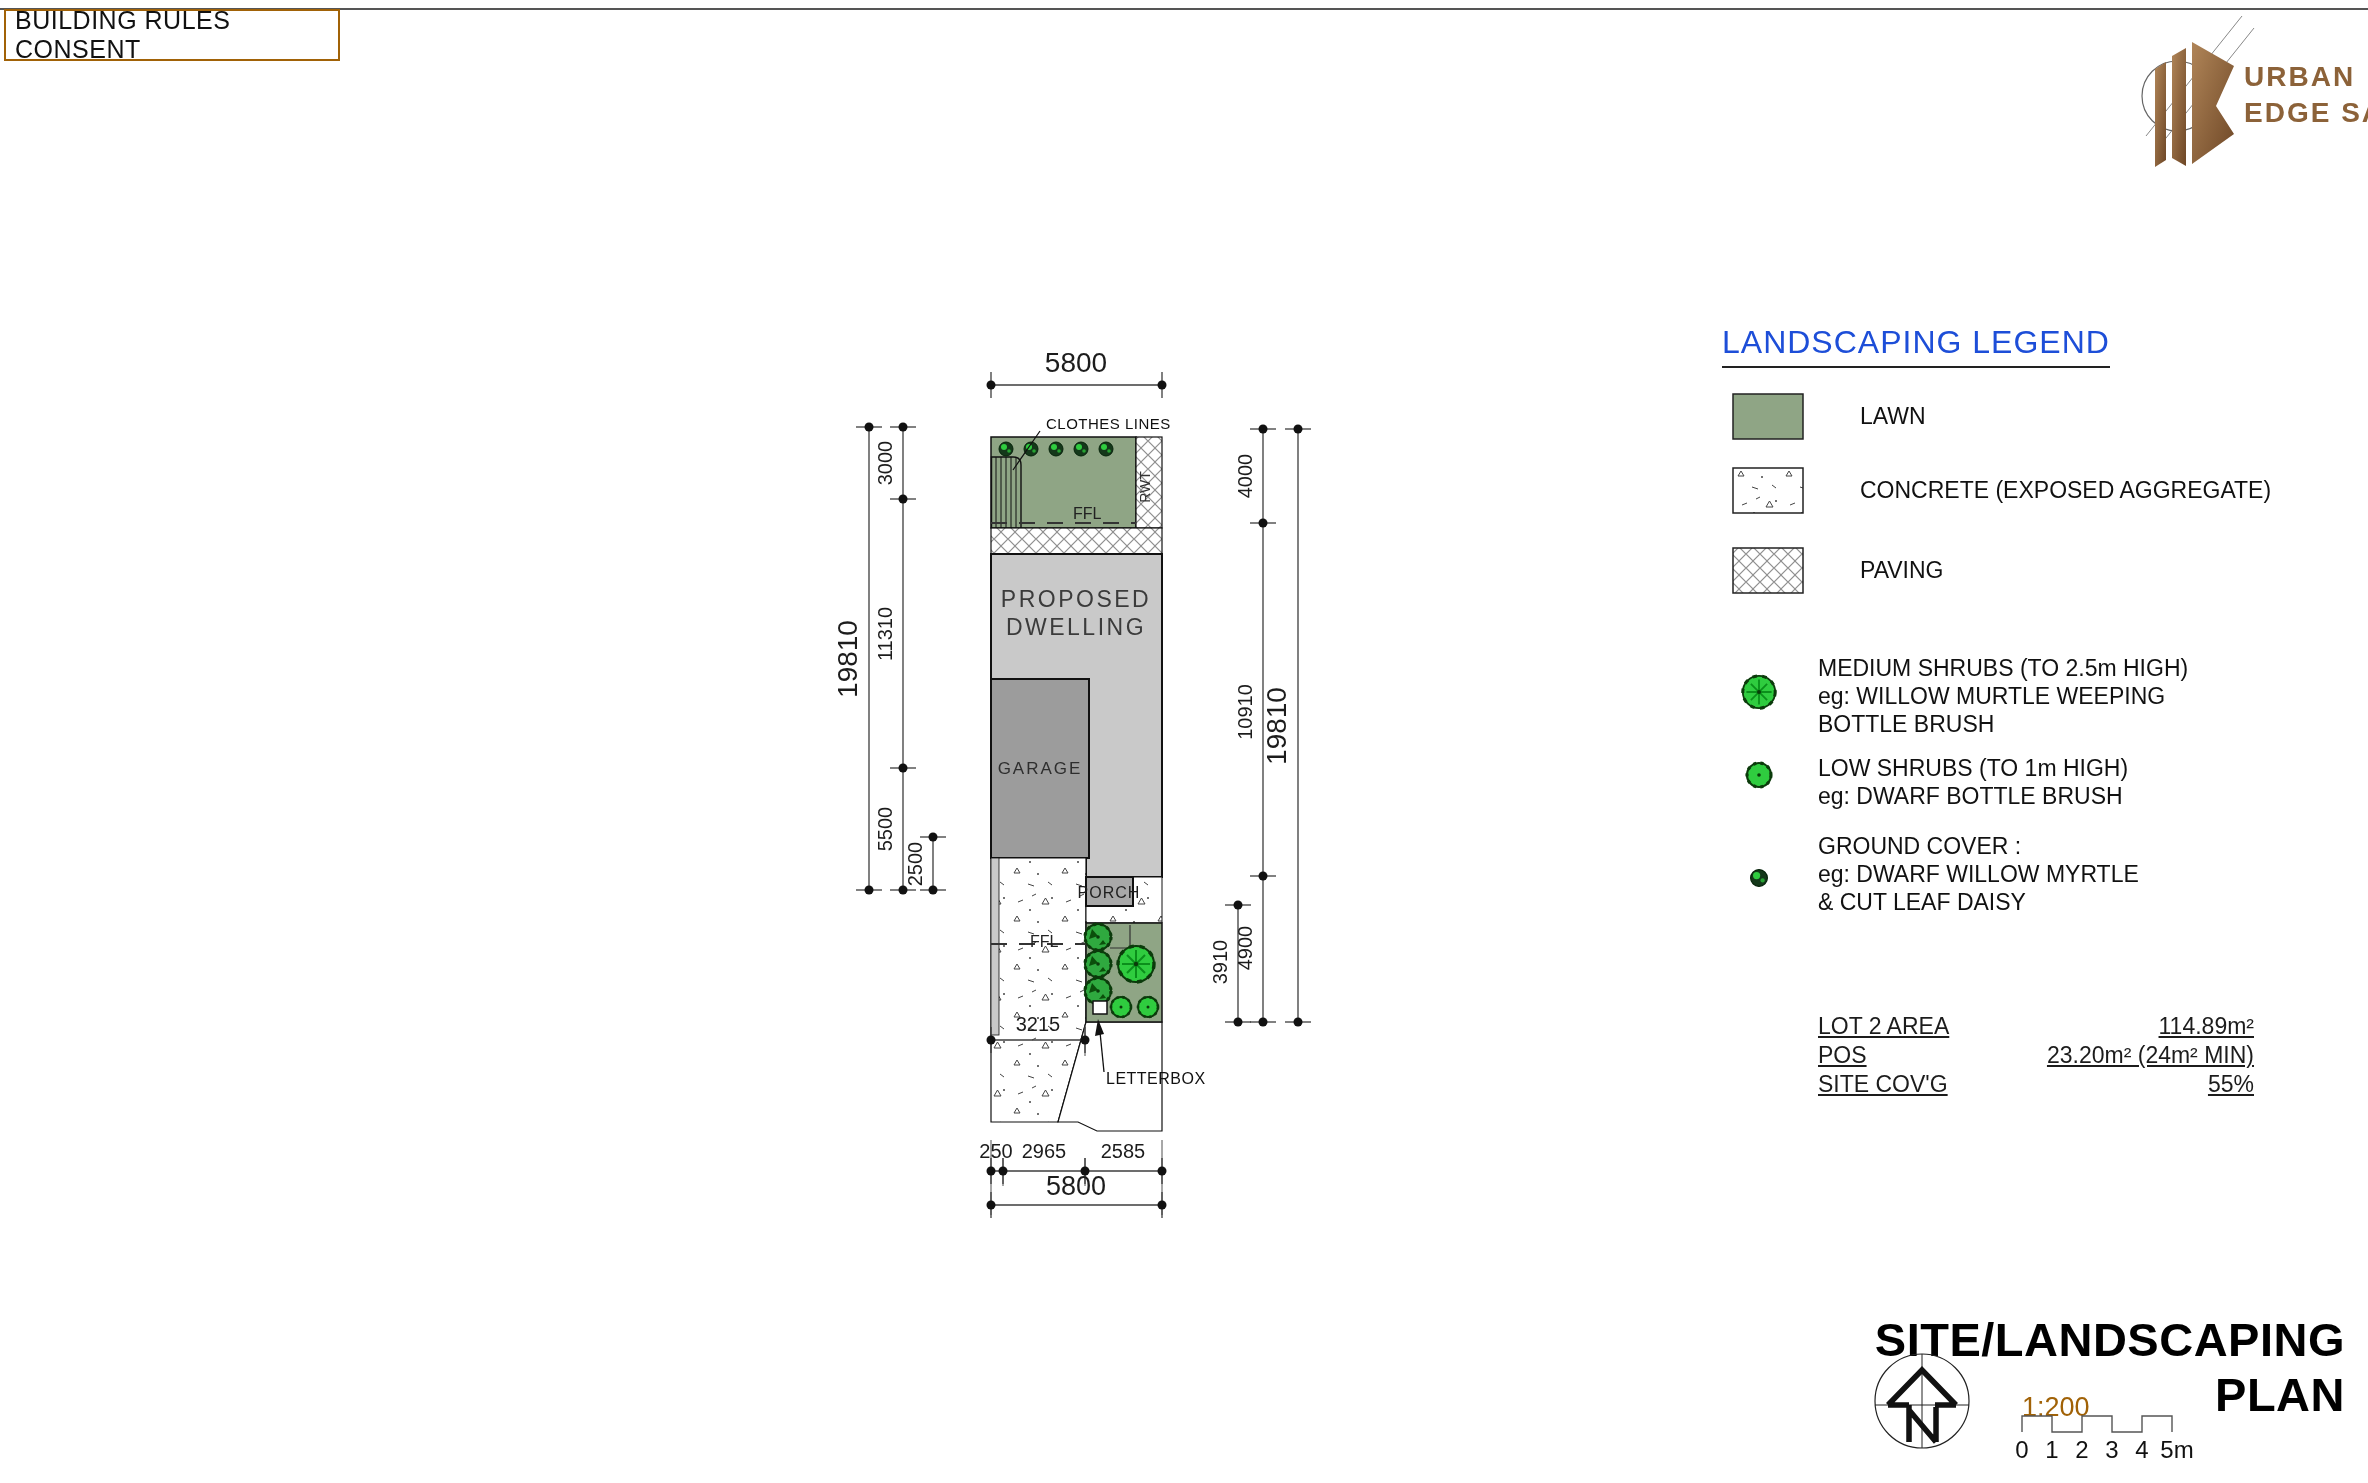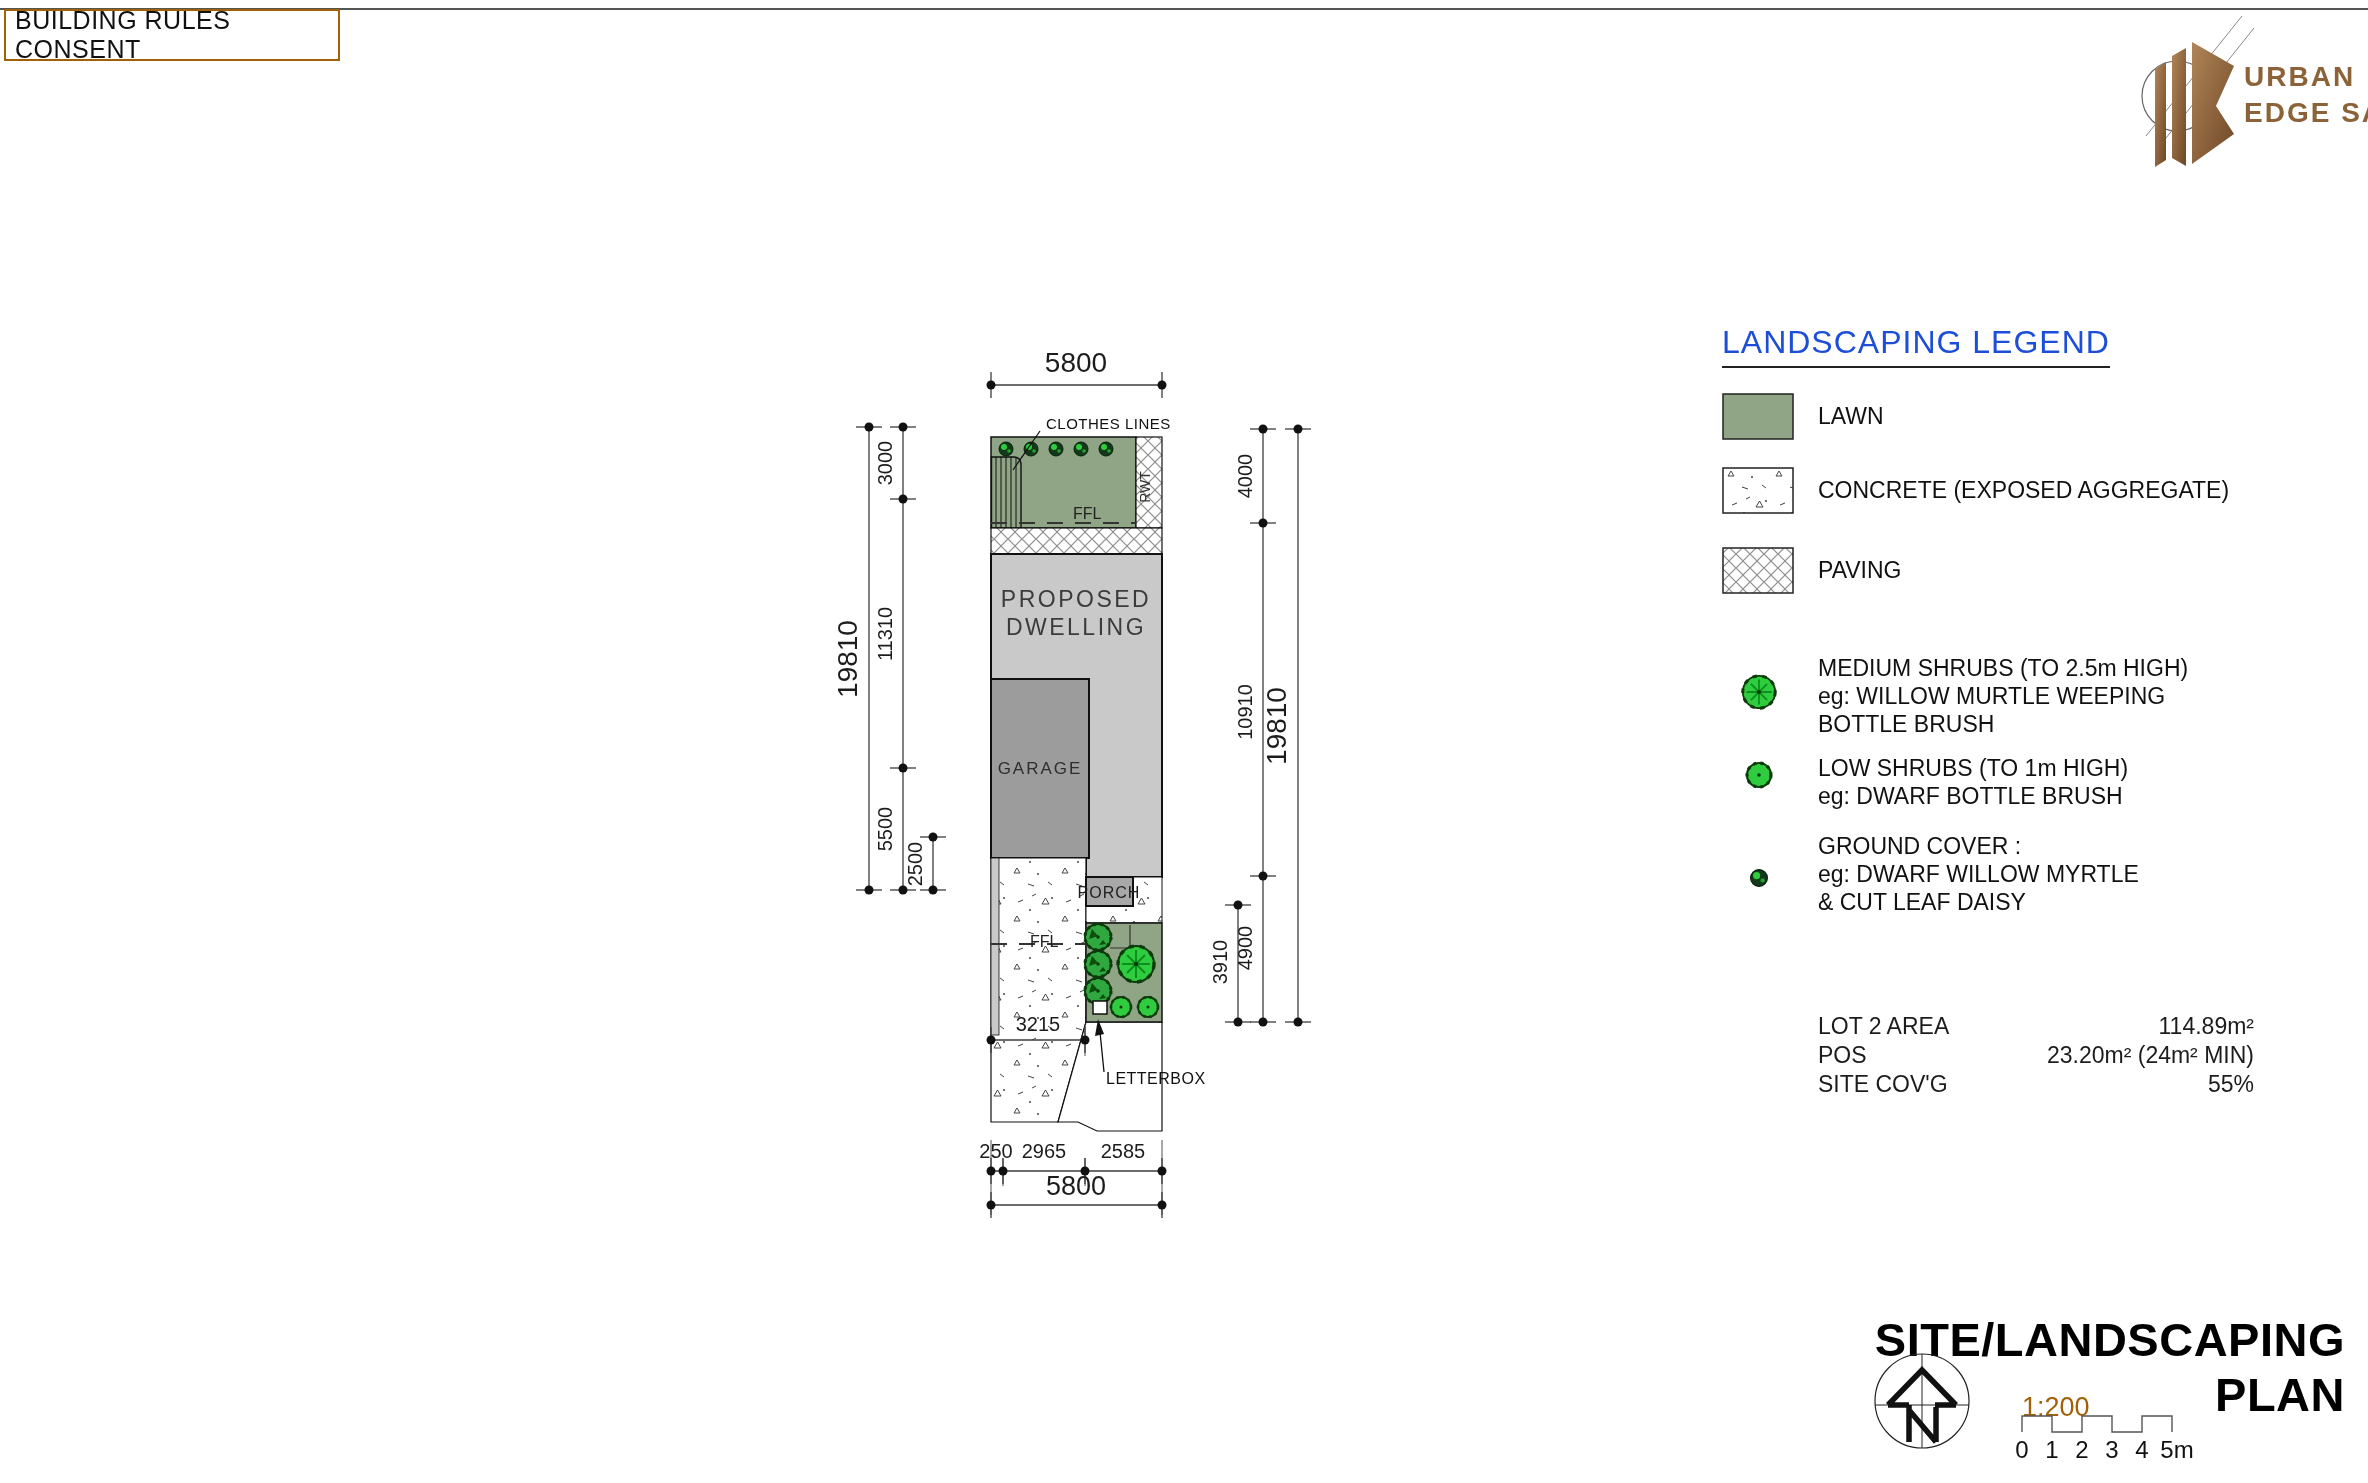--- a/index.html
+++ b/index.html
@@ -9,27 +9,27 @@
   .abs{position:absolute;}
   
   #top-rule{position:absolute;top:8px;left:0;width:100%;border-top:2px solid #555;}
   #title-box{position:absolute;top:9px;left:4px;width:336px;height:52px;border:2px solid #a16207;
              background:#fff;display:flex;align-items:center;padding-left:9px;box-sizing:border-box;
              font-size:25px;letter-spacing:.5px;color:#111;}
   
   #legend{position:absolute;left:1722px;top:318px;width:620px;height:800px;}
   #legend-title{position:absolute;left:0;top:6px;font-size:32px;letter-spacing:1px;color:#1d4ed8;
                 border-bottom:2px solid #222;padding-bottom:5px;}
-  .lg-row{position:absolute;left:0;display:flex;align-items:center;}
+  .lg-row{position:absolute;left:10px;display:flex;align-items:center;gap:32px;}
   .lg-swatch{width:72px;height:47px;}
   .lg-label{margin-left:24px;font-size:23px;color:#111;}
   .lg-symrow{position:absolute;left:0;}
   .lg-lines{position:absolute;left:96px;font-size:23px;line-height:28px;color:#111;}
   #legend-stats{position:absolute;left:96px;top:694px;width:436px;font-size:23px;line-height:29px;}
-  .stat-row{display:flex;justify-content:space-between;}
+  .stat-row{display:flex;justify-content:space-between;text-decoration:underline;}
   
   #plan-title{position:absolute;left:1740px;top:1264px;width:605px;text-align:right;
               font-size:47px;font-weight:700;letter-spacing:.5px;color:#000;margin-top:48px;}
   #scale-label{position:absolute;left:2022px;top:1392px;font-size:27px;color:#a16207;}
 </style>
 </head>
 <body>
 
 <div id="sheet">
 

